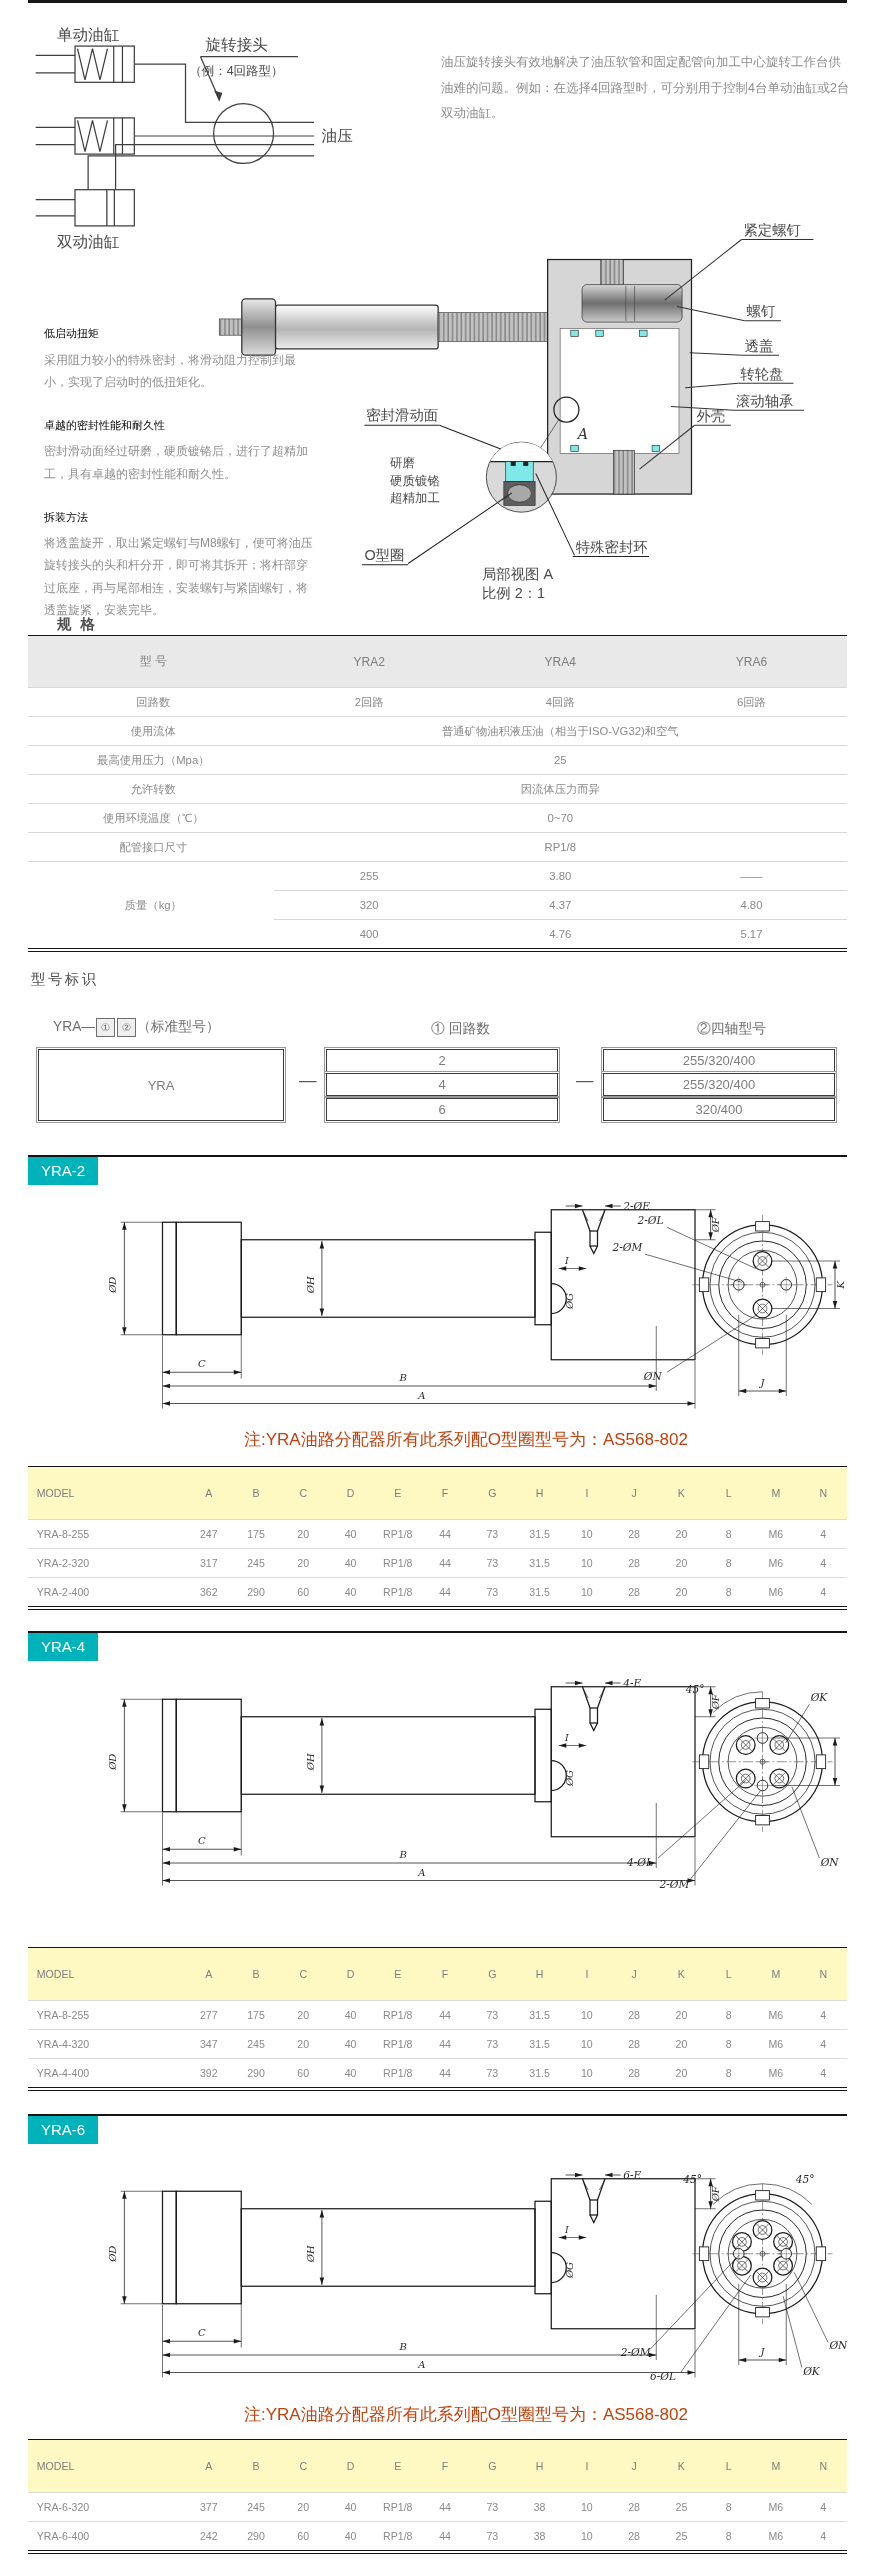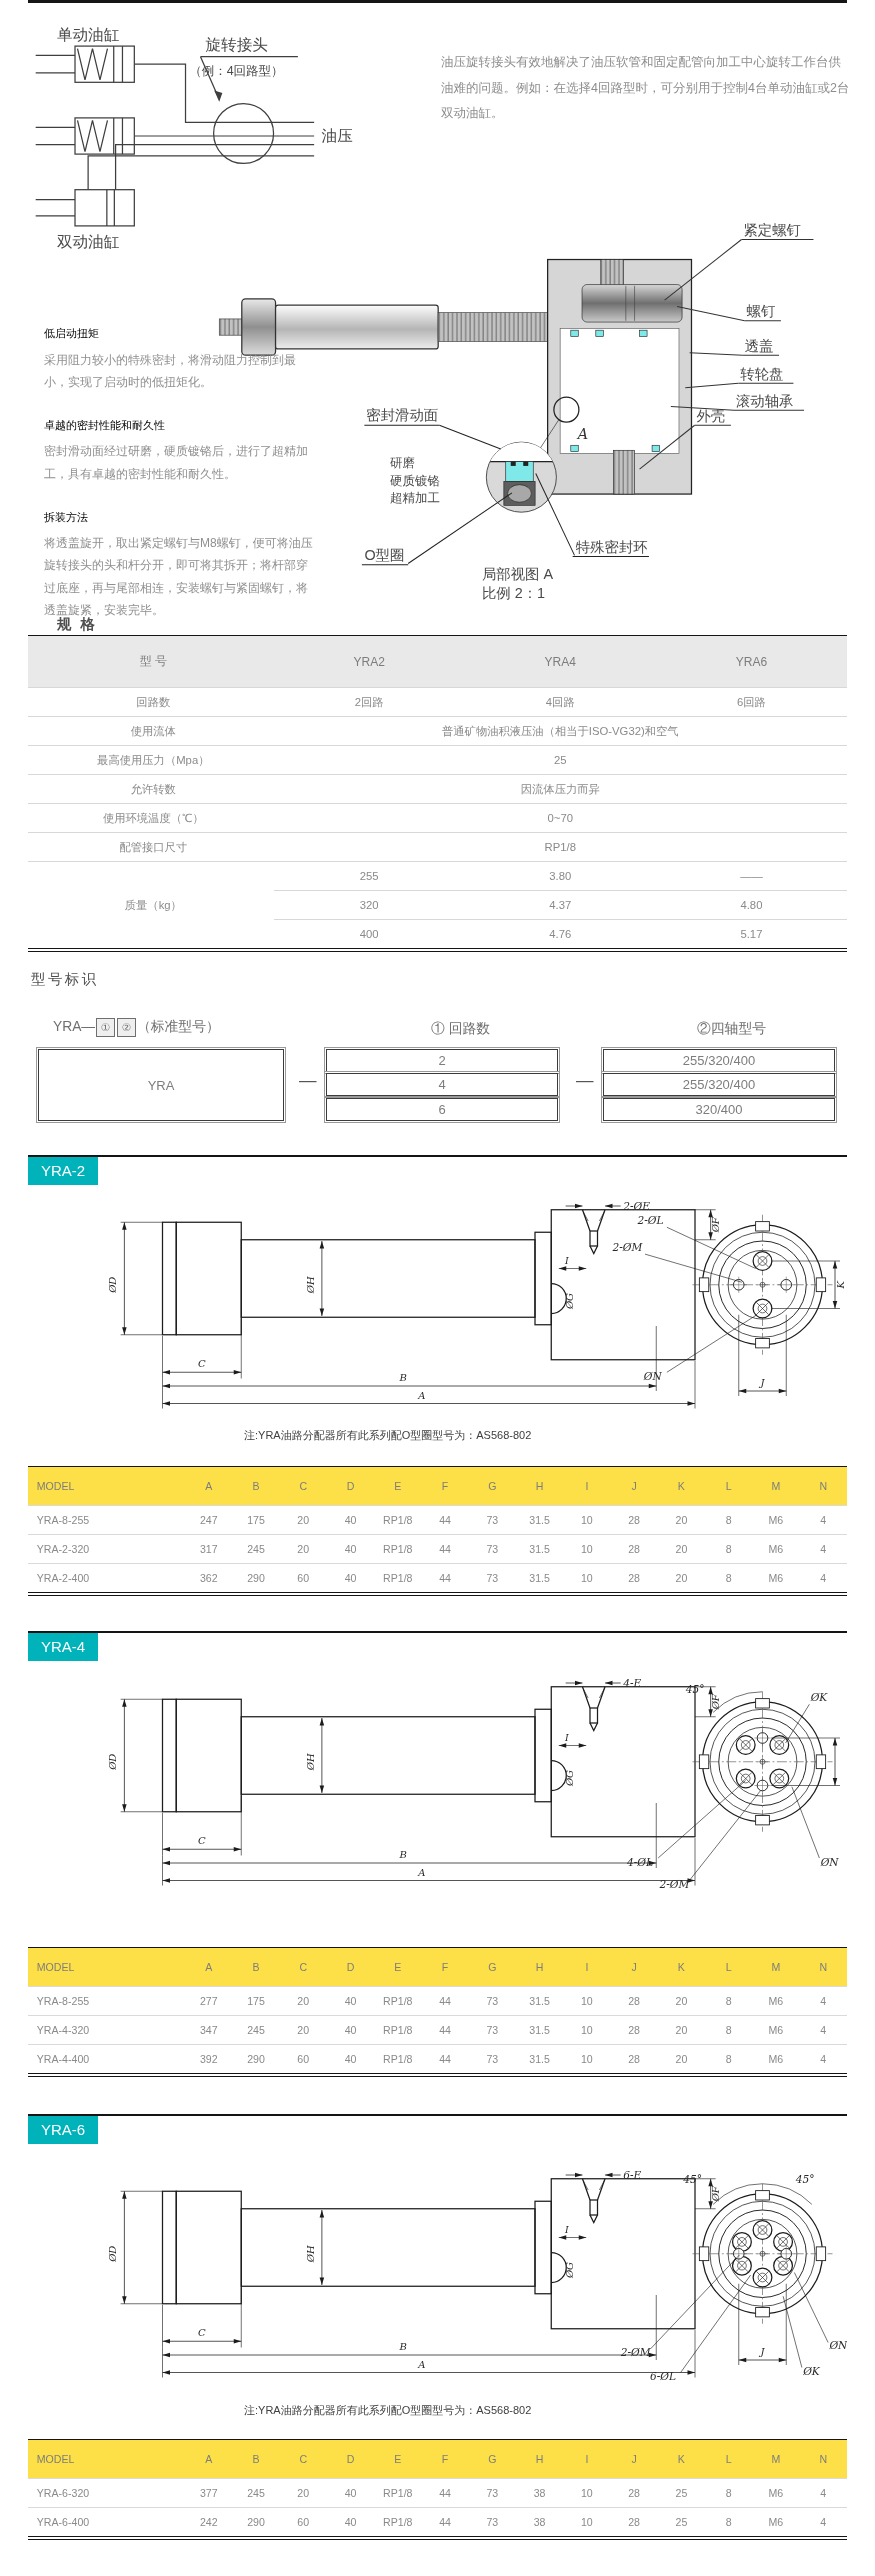--- a/index.html
+++ b/index.html
@@ -22,35 +22,35 @@
     height:28px;text-align:center;padding:0 3.8px;white-space:nowrap;overflow:hidden;}
   table.datatbl tr.head td,table.datatbl tr.head th{height:51px;background:#e9e9e9;color:#7d7d7d;font-size:12px;}
   table.datatbl .lab{text-align:center;padding-left:8.8px;width:233px;}
   table.datatbl tr.last td{border-bottom:none;}
   table.datatbl td[rowspan]{border-bottom:none;}
   .dline{height:1.9px;border-top:1.9px solid #141414;border-bottom:1.3px solid #141414;}
   
   table.dim{border-collapse:collapse;width:819px;table-layout:fixed;font-size:10.6px;color:#8a8a8a;}
   table.dim th,table.dim td{font-weight:400;border-bottom:0.6px solid #dadada;height:28px;
     text-align:center;padding:0 1.3px;white-space:nowrap;}
-  table.dim thead th{height:38px;background:#fde047;color:#7d7d7d;text-align:center;margin-left:41px;}
+  table.dim thead th{height:52px;background:#fef9c3;color:#7d7d7d;text-align:center;margin-left:41px;}
   table.dim th:first-child,table.dim td:first-child{width:147px;text-align:left;padding-left:8.8px;}
   table.dim tbody tr:last-child td{border-bottom:none;}
   
   .mbox{position:absolute;border:1.3px solid #3c3c3c;outline:0.6px solid #9a9a9a;outline-offset:1.3px;
     display:flex;align-items:center;justify-content:center;font-size:13px;color:#7d7d7d;background:#fff;}
   .formula{font-size:13.8px;color:#6f6f6f;}
   .cbox{display:inline-block;border:0.6px solid #6f6f6f;width:16.3px;height:16.3px;line-height:16.3px;
     text-align:center;font-size:10.6px;vertical-align:middle;margin:0 1.3px;background:#efefef;}
   .dash{position:absolute;font-size:17.5px;color:#555;}
   
   .sec-line{position:absolute;left:28px;width:819px;height:1.9px;background:#141414;}
   .badge{position:absolute;left:28px;width:70px;height:27.5px;display:flex;align-items:center;
     justify-content:center;color:#fff;font-size:15px;}
-  .note{position:absolute;font-size:11px;color:#404040;}
+  .note{position:absolute;font-size:17px;color:#c2410c;}
   svg text{font-family:"Liberation Sans",sans-serif;}
   svg .dimtxt{font-family:"DejaVu Serif",serif;font-style:italic;}
 </style>
 </head>
 <body>
 
 <div id="page">
 
   <div id="top-rule" class="abs"></div>
 

